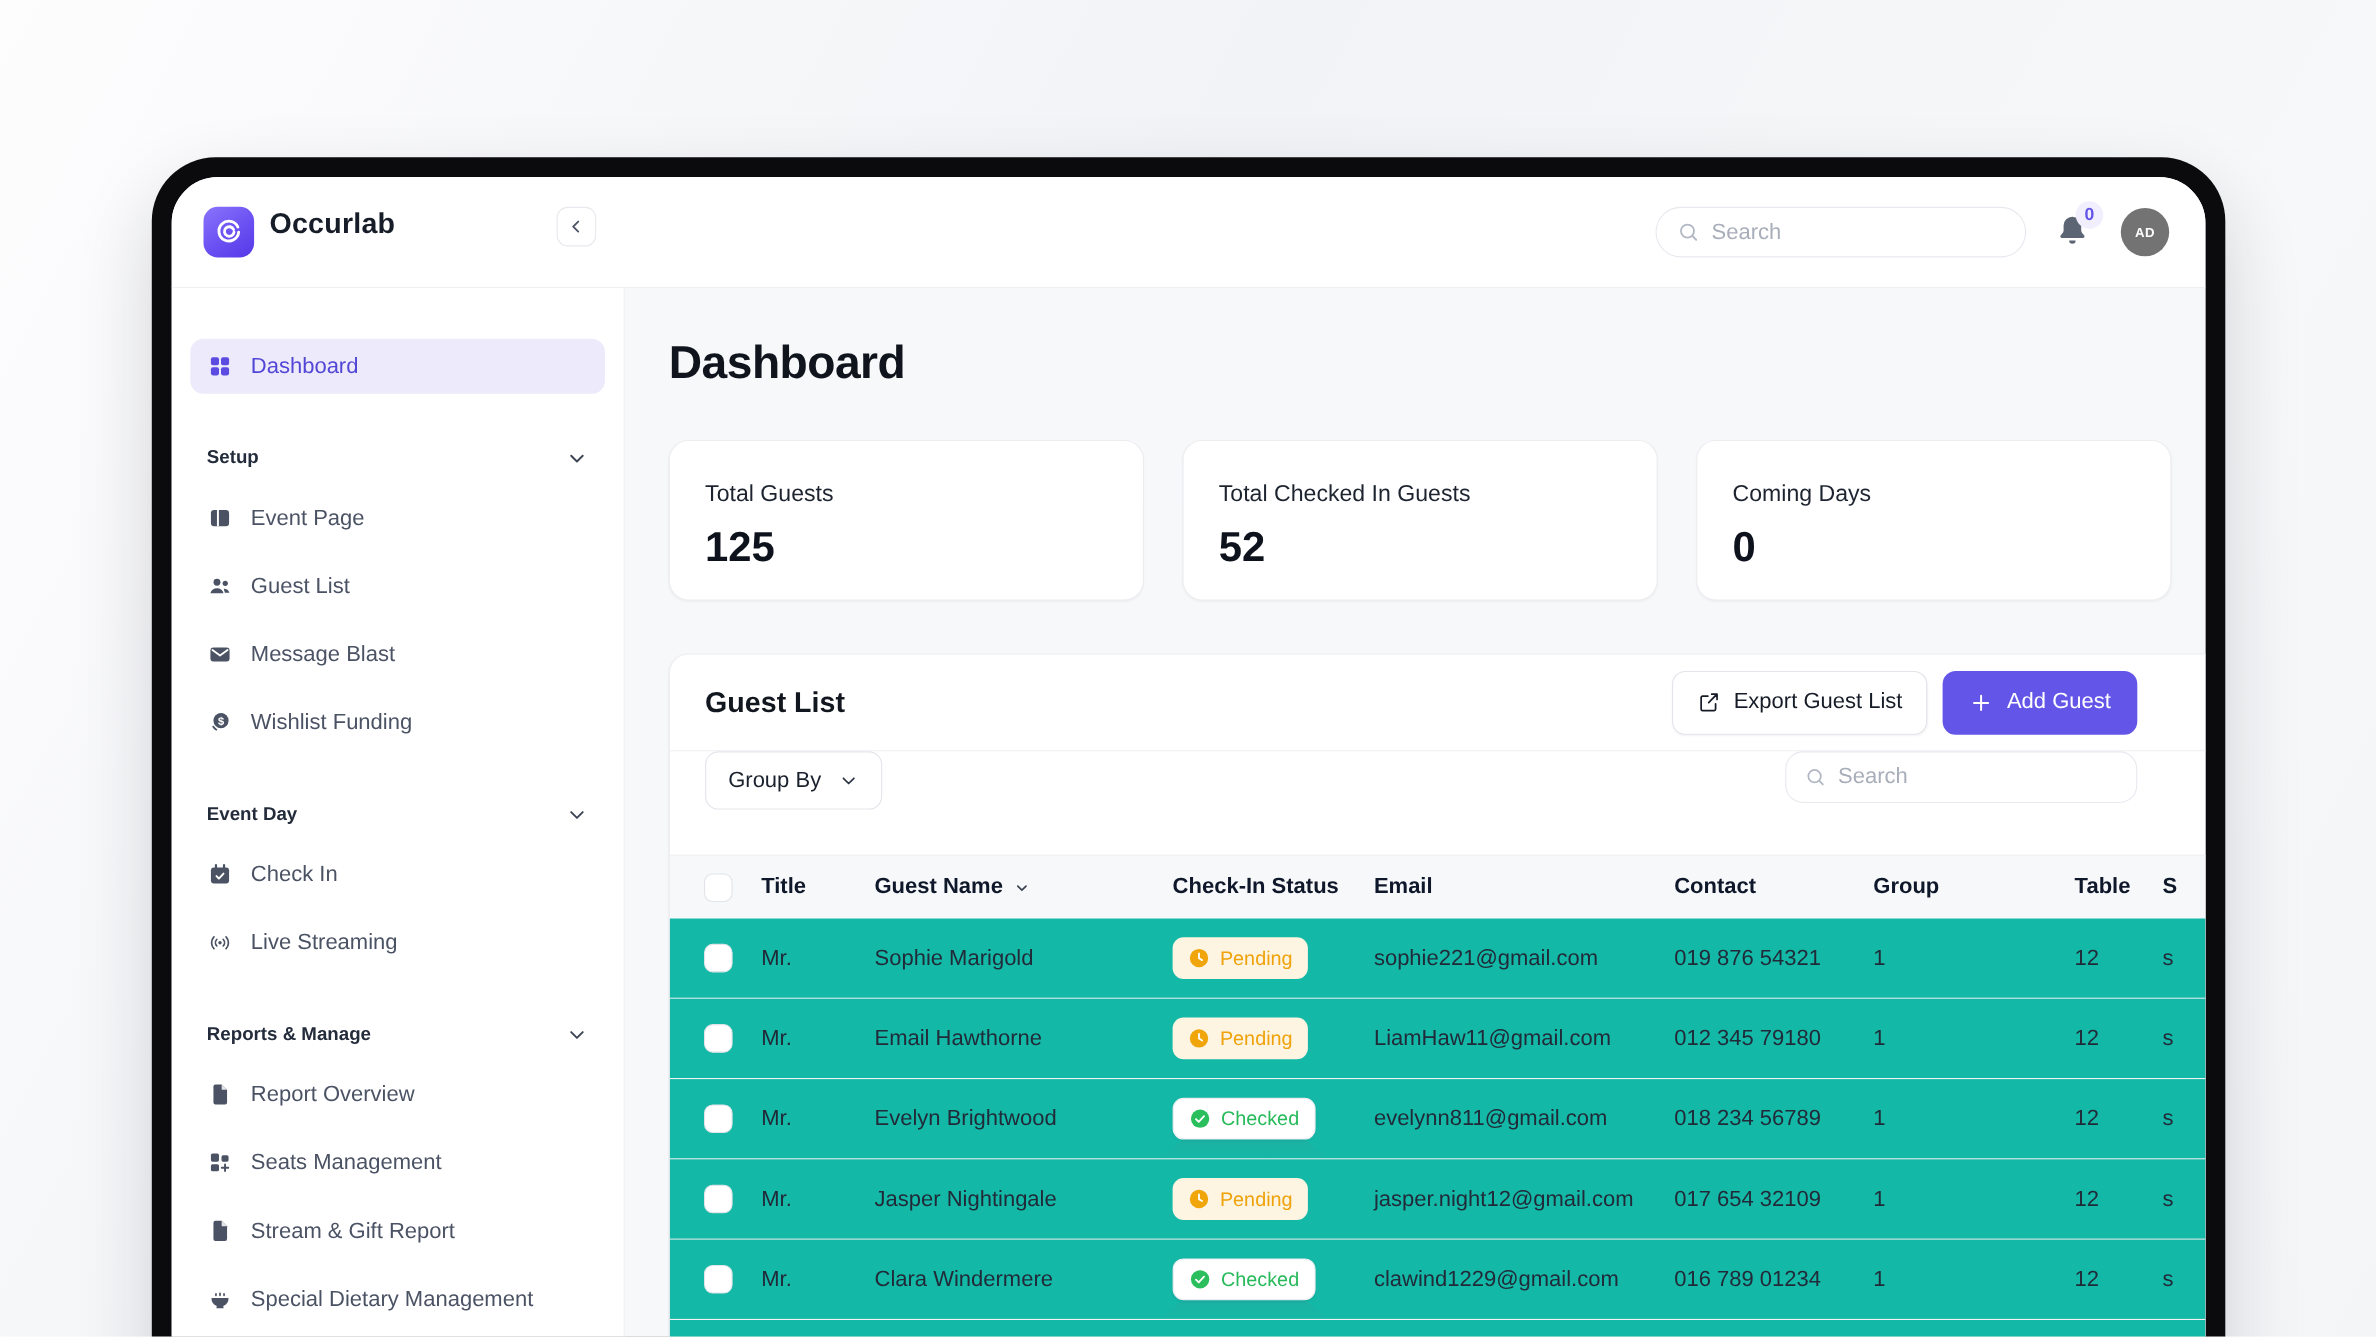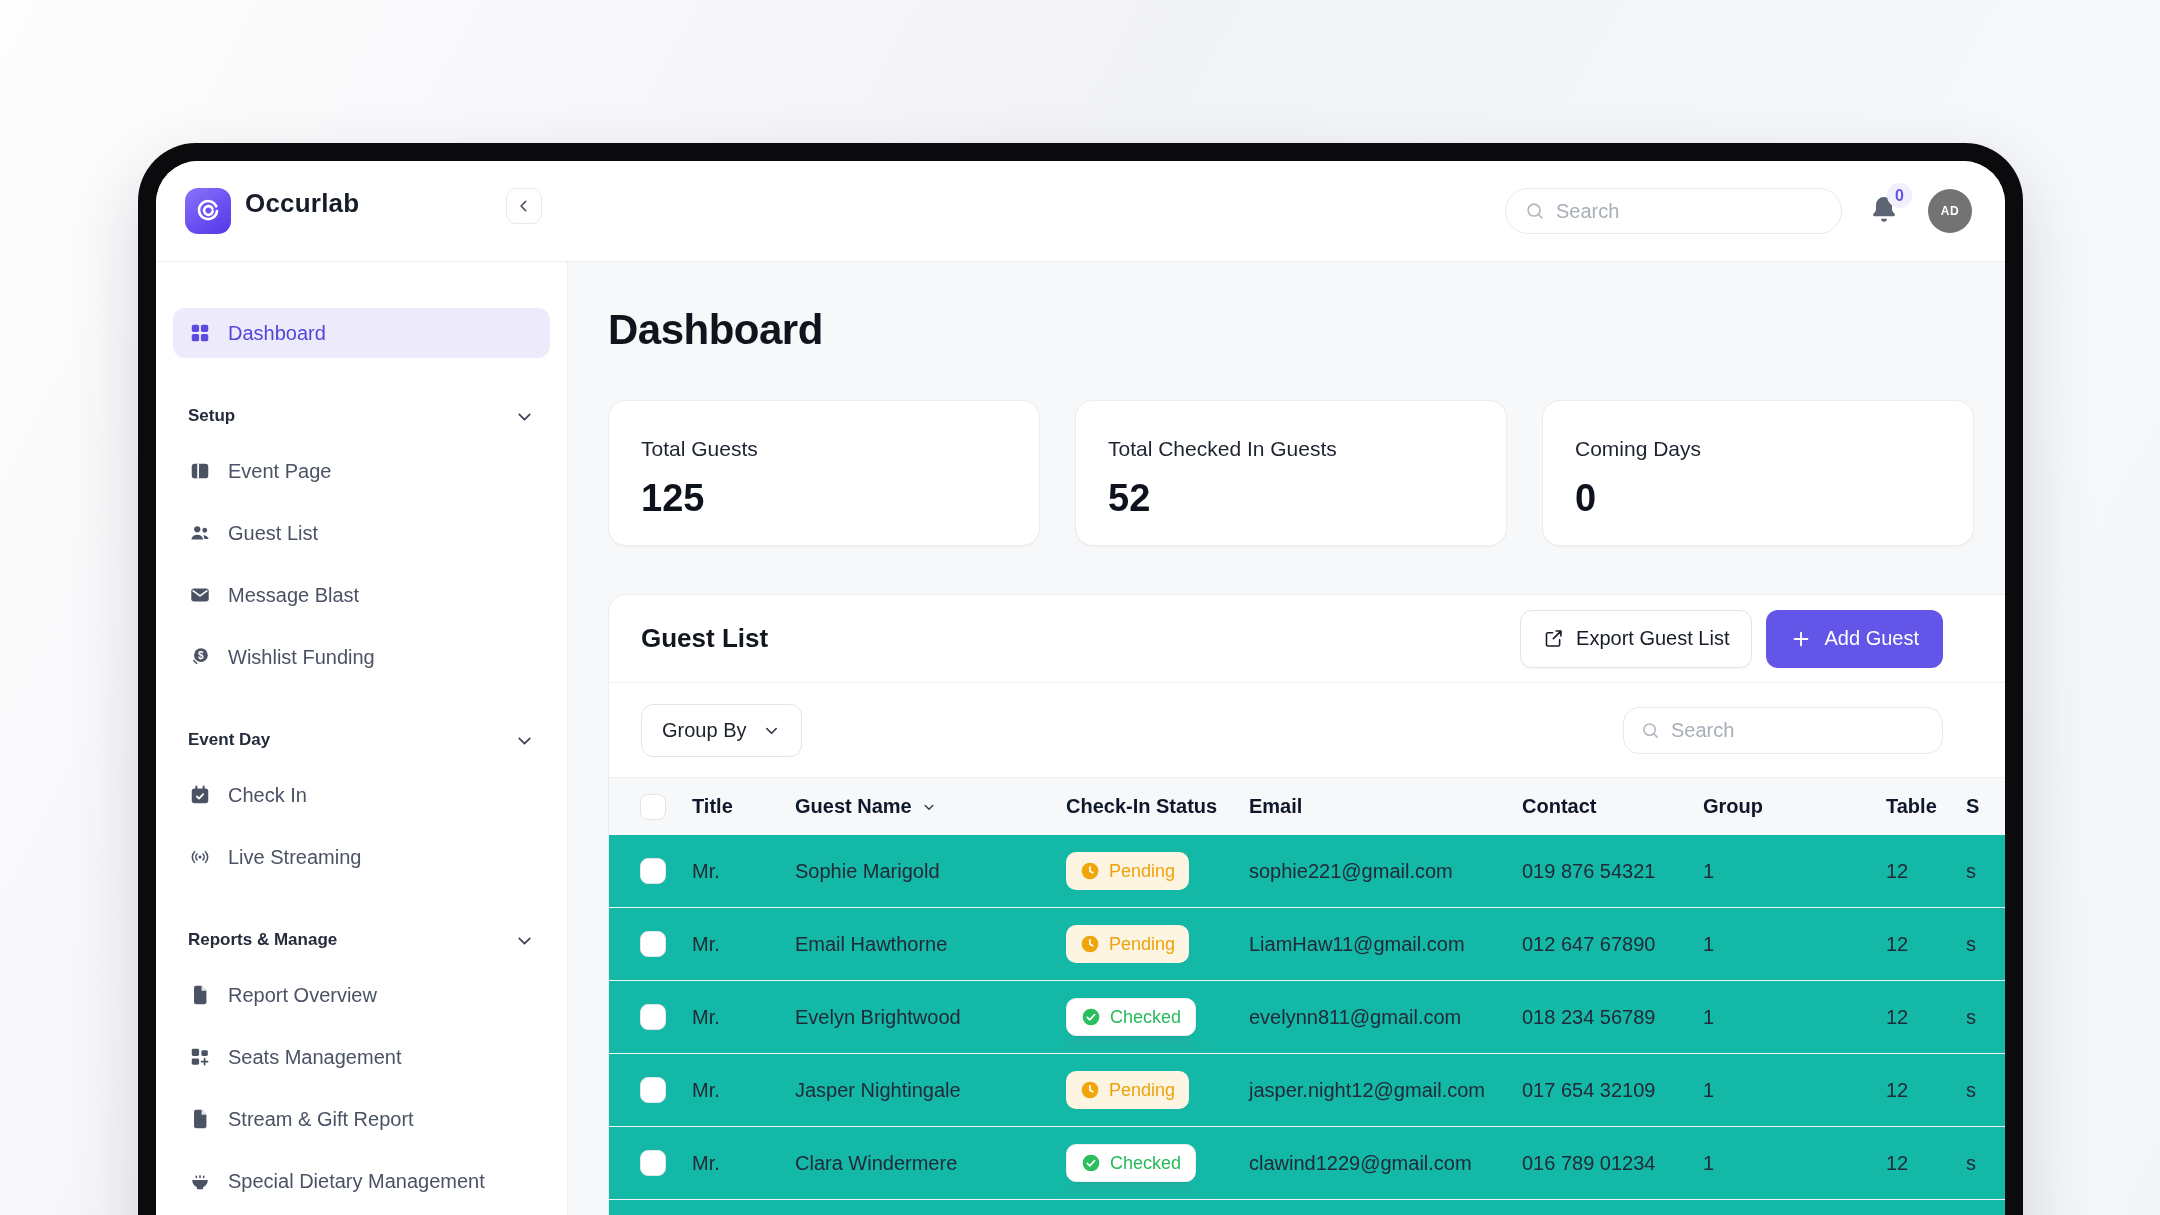--- a/index.html
+++ b/index.html
@@ -59,21 +59,21 @@
   .gcard { margin-top:48px; width:1460px; background:#fff; border:1px solid #ededf0; border-radius:18px;
     box-shadow:0 1px 2px rgba(16,24,40,.04); height:700px; }
   .gcard-head { height:88px; display:flex; align-items:center; padding:0 32px; border-bottom:1px solid #f0f1f3; }
   .gcard-title { font-size:26px; font-weight:700; color:#11161f; }
   .gcard-actions { margin-left:auto; display:flex; gap:14px; margin-right:92px; }
   .btn-outline { height:58px; padding:0 22px; border-radius:12px; border:1px solid #e3e5ea; background:#fff;
     display:flex; align-items:center; gap:12px; font-size:20px; font-weight:500; color:#161c27; cursor:pointer;
     box-shadow:0 1px 2px rgba(16,24,40,.05); }
   .btn-primary { height:58px; padding:0 24px; border-radius:12px; border:none; background:#6355e8;
     display:flex; align-items:center; gap:12px; font-size:20px; font-weight:500; color:#fff; cursor:pointer; }
-  .filter-row { height:94px; display:flex; align-items:center; padding:0 32px; }
+  .filter-row { height:94px; display:flex; padding:0 32px; }
   .groupby { height:53px; padding:0 20px; border-radius:12px; border:1px solid #e3e5ea; background:#fff;
     display:flex; align-items:center; gap:16px; font-size:20px; color:#1a212d; cursor:pointer; }
   .groupby .gb-chev { color:#2c3342; }
   .gsearch { margin-left:auto; margin-right:92px; width:320px; height:47px; border:1px solid #e7e9ee; border-radius:16px;
     background:#fff; display:flex; align-items:center; padding:0 16px; gap:10px; color:#b2b8c3; }
   .gsearch input { border:none; outline:none; width:100%; font-size:20px; color:#39404e; background:transparent; font-family:inherit; }
   .gsearch input::placeholder { color:#a8aeb9; }
   .grid { display:grid; grid-template-columns:52px 103px 271px 183px 273px 181px 183px 80px 1fr;
     align-items:center; padding-left:31px; }
   .thead { height:58px; background:#f7f8f9; border-top:1px solid #f0f1f3; font-size:20px; font-weight:600; color:#0f172a; }
@@ -392,21 +392,21 @@
         <span class="b-ic" style="display:flex">
                       <svg viewBox="0 0 24 24" width="20" height="20">
                         <circle cx="12" cy="12" r="10" fill="#f0a50a"></circle>
                         <path d="M12 7v5.2l3.4 2" stroke="#fff" stroke-width="2" fill="none" stroke-linecap="round"></path>
                       </svg>
                     </span>
         <span class="b-tx">Pending</span>
       </span>
     </div>
     <div class="c-email">LiamHaw11@gmail.com</div>
-    <div class="c-contact">012 647 67890</div>
+    <div class="c-contact">012 345 79180</div>
     <div class="c-group">1</div>
     <div class="c-table">12</div>
     <div class="c-seat">s</div>
   </div>
               <div class="trow grid">
     <div>
                   <div class="chk"></div>
                 </div>
     <div class="c-title">Mr.</div>
     <div class="c-name">Evelyn Brightwood</div>

